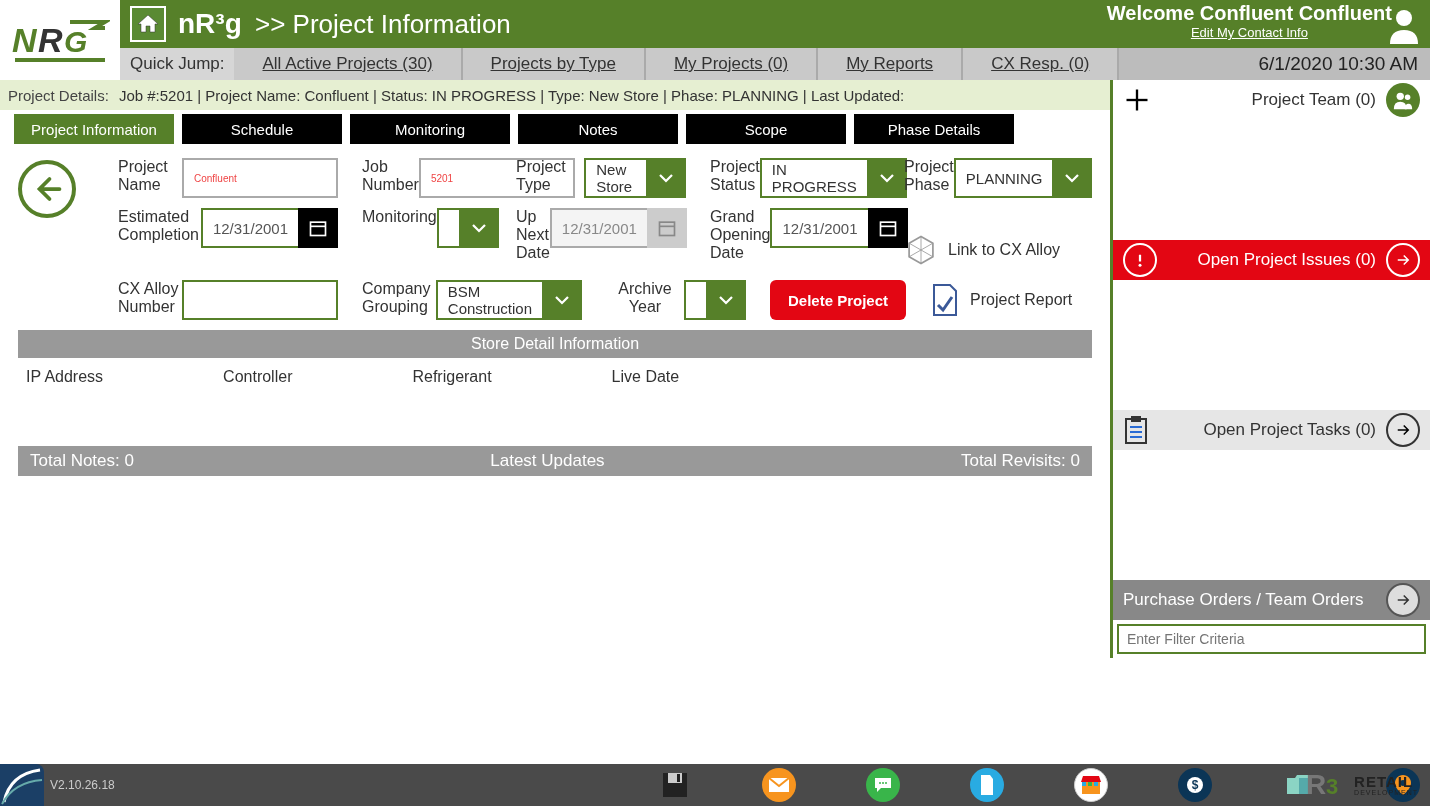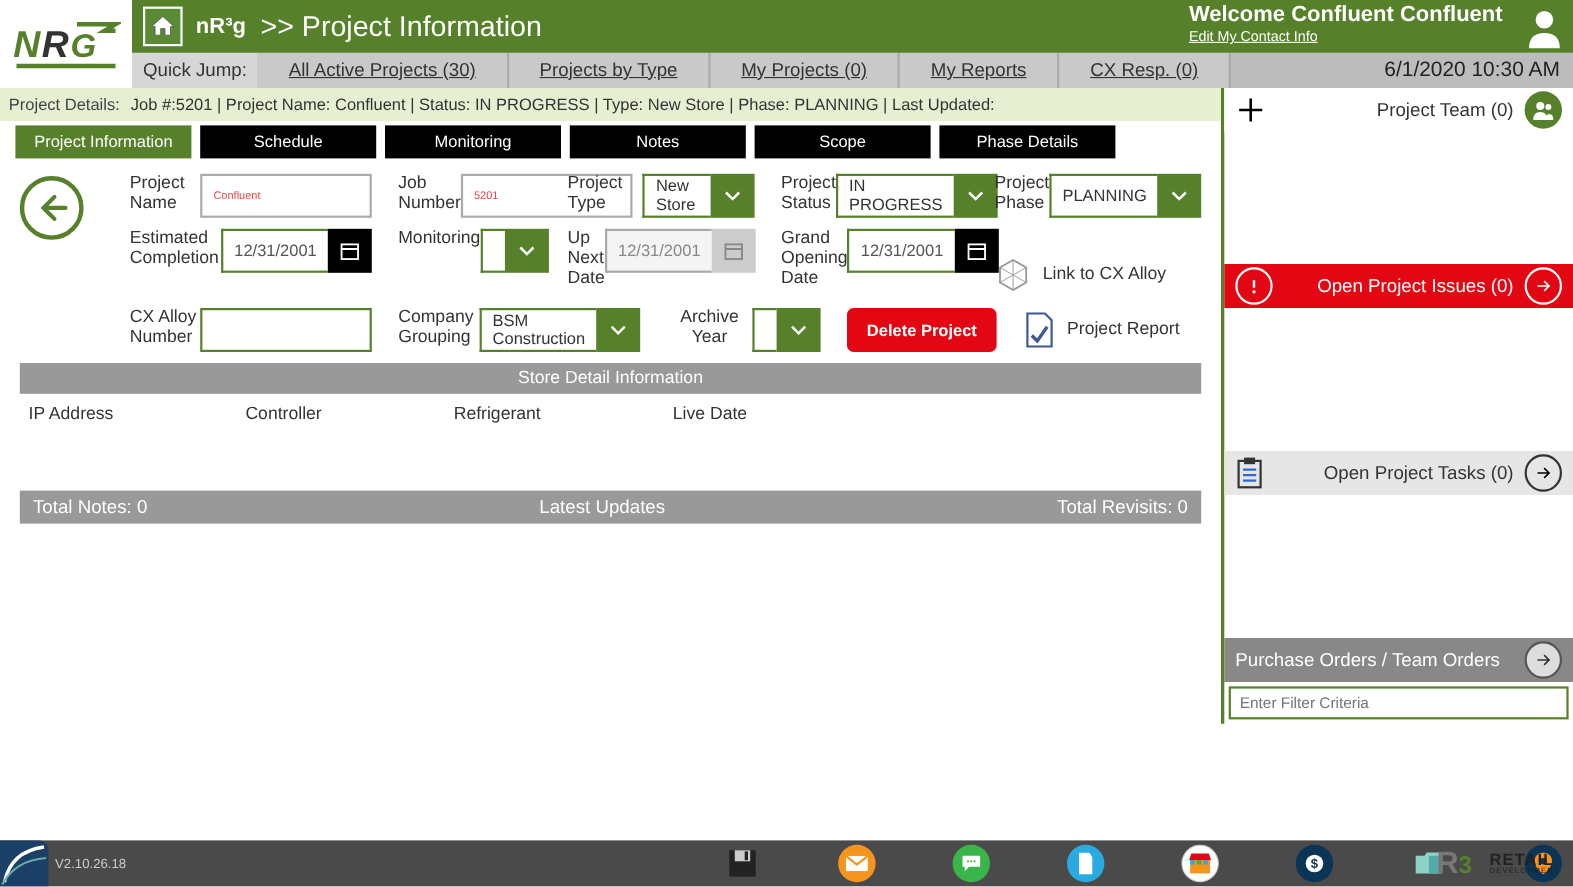--- a/index.html
+++ b/index.html
@@ -5,23 +5,23 @@
   * { box-sizing: border-box; margin: 0; padding: 0; font-family: "Segoe UI", Arial, sans-serif; }
   body { width: 1430px; height: 806px; background: #fff; overflow: hidden; position: relative; }
 
   
   .header { display: flex; height: 80px; }
   .logo-box { width: 120px; height: 80px; background: #fff; display:flex; align-items:center; justify-content:center; }
   .logo-svg { width:100px; height:60px; }
   .header-right { flex:1; display:flex; flex-direction:column; }
   .title-bar { height:48px; background:#568029; display:flex; align-items:center; padding-left:10px; color:#fff; position:relative; }
   .home-icon-box { width:36px; height:36px; border:2px solid #fff; display:flex; align-items:center; justify-content:center; margin-right:12px; background:#5a8a33; }
-  .app-title { font-size:20px; font-weight:bold; }
+  .app-title { font-size:28px; font-weight:bold; }
   .breadcrumb-text { font-size:26px; font-weight:300; margin-left:6px; }
-  .welcome-block { position:absolute; right:64px; top:2px; text-align:left; }
+  .welcome-block { position:absolute; right:38px; top:2px; text-align:center; }
   .welcome-text { font-size:20px; font-weight:bold; color:#fff; }
   .edit-contact { font-size:13px; color:#fff; text-decoration:underline; cursor:pointer; }
   .avatar-icon { position:absolute; right:6px; top:4px; width:40px; height:40px; }
 
   .quickjump-bar { height:32px; background:#bcbcbc; display:flex; align-items:center; font-size:17px; color:#333; }
   .qj-label { padding:0 10px 0 10px; background:#d6d6d6; height:100%; display:flex; align-items:center;}
   .qj-link { padding:0 28px; height:100%; display:flex; align-items:center; text-decoration:underline; cursor:pointer; border-right:2px solid #aaa; background:#c9c9c9;}
   .qj-date { margin-left:auto; padding-right:12px; font-size:19px; color:#222;}
 
   

